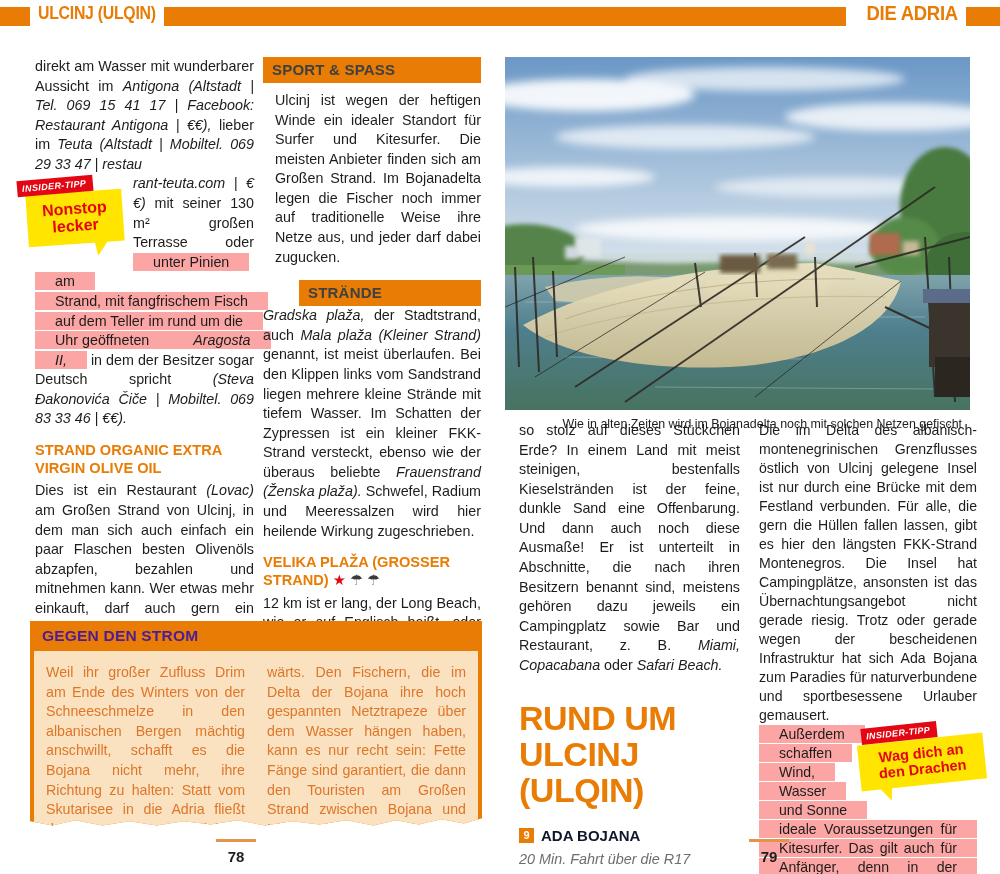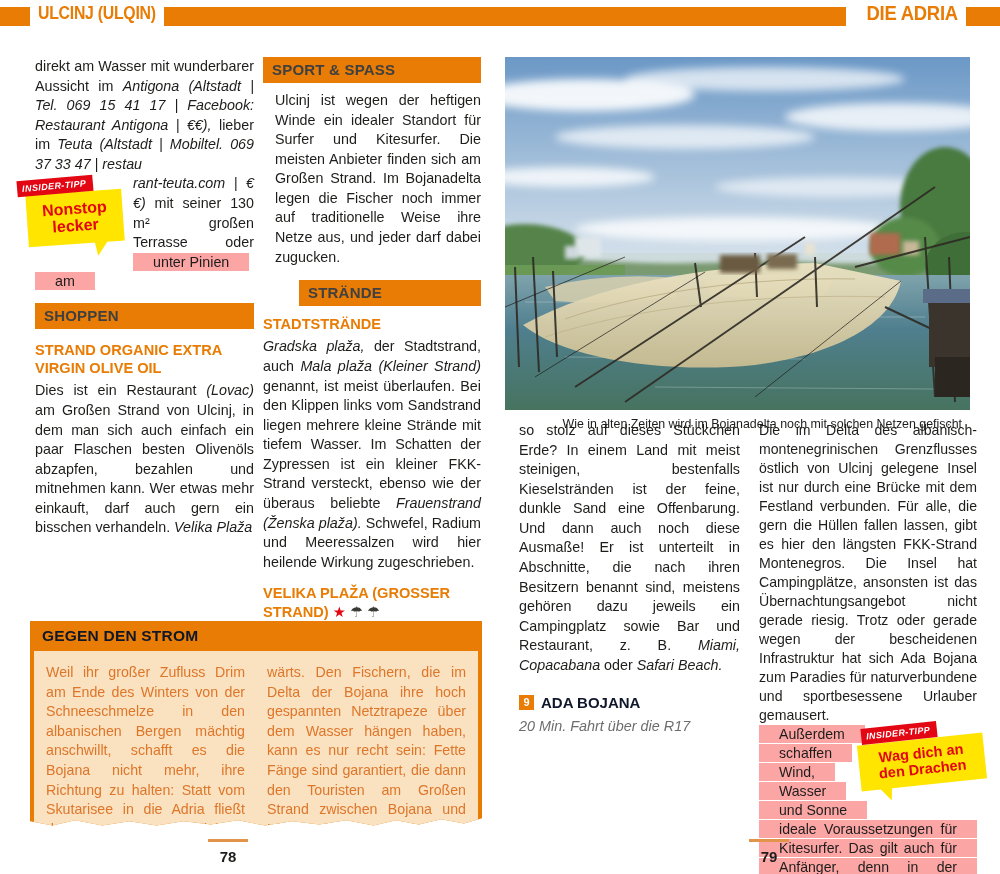--- a/index.html
+++ b/index.html
@@ -39,21 +39,21 @@
   #tip1 .tip-bubble{top:14px;left:4px;right:2px;font-size:16px;padding:8px 3px 9px;transform:rotate(-4deg);}
   #tip1 .tip-tail{bottom:-12px;right:12px;border-top:16px solid #ffe500;border-right:17px solid transparent;transform:rotate(-10deg);}
   #tip2{float:right;width:124px;height:78px;margin:2px -6px 2px 8px;}
   #tip2 .tip-ribbon{top:-2px;left:2px;transform:rotate(-6deg);}
   #tip2 .tip-bubble{top:12px;left:0;right:-2px;font-size:14.5px;padding:7px 2px 8px;transform:rotate(-6deg);}
   #tip2 .tip-tail{bottom:-11px;left:14px;border-top:15px solid #ffe500;border-left:16px solid transparent;transform:rotate(8deg);}
   
   #infobox{position:absolute;left:30px;top:621px;width:452px;height:212px;background:#e87c04;
     padding:0;
     clip-path:polygon(0% 0%,100% 0%,100% 93%,96% 95.5%,91% 93.5%,86% 96%,81% 94%,76% 96.5%,70% 94%,64% 96%,58% 94.5%,52% 96.5%,46% 94%,40% 96%,34% 94.5%,28% 96.5%,22% 94.5%,16% 96.5%,10% 94%,5% 96.5%,0% 94.5%);}
-  .ib-title{color:#0f172a;font-weight:bold;font-size:15.5px;padding:6px 12px 6px;letter-spacing:.2px;}
+  .ib-title{color:#4c1d95;font-weight:bold;font-size:15.5px;padding:6px 12px 6px;letter-spacing:.2px;}
   .ib-body{background:#fae1bf;display:flex;gap:22px;padding:12px 12px 26px;margin:0 4px;}
   .ib-col{flex:1;font-size:14.2px;line-height:1.38;text-align:justify;color:#de762a;}
   
   #photo{position:absolute;left:505px;top:57px;width:465px;height:380px;overflow:hidden;}
   #photo-caption{position:absolute;right:0;bottom:1px;background:#fff;padding:4px 8px 5px;
     font-size:12.4px;color:#1d1d1b;white-space:nowrap;}
   
   .big-title{color:#e87c04;font-weight:bold;font-size:34px;line-height:1.07;letter-spacing:-.5px;
     margin-top:24px;}
   .poi-line{display:flex;align-items:center;gap:7px;margin-top:18px;}
@@ -71,42 +71,41 @@
 </head>
 <body>
 
 <div class="hdr-block" id="hdr-block-l"></div>
 <div class="hdr-title" id="hdr-title-l">ULCINJ (ULQIN)</div>
 <div id="hdr-bar"></div>
 <div class="hdr-title" id="hdr-title-r">DIE ADRIA</div>
 <div class="hdr-block" id="hdr-block-r"></div>
 
 <div class="col" id="col1" style="left:35px;top:57px;width:219px;">
-  <div class="para"><span>direkt am Wasser mit wunderbarer Aussicht im </span><span class="i">Antigona (Altstadt | Tel. 069 15 41 17 | Facebook: Restaurant Antigona | €€),</span><span> lieber im </span><span class="i">Teuta (Altstadt | Mobiltel. 069 37 33 47 | restau</span></div>
+  <div class="para"><span>direkt am Wasser mit wunderbarer Aussicht im </span><span class="i">Antigona (Altstadt | Tel. 069 15 41 17 | Facebook: Restaurant Antigona | €€),</span><span> lieber im </span><span class="i">Teuta (Altstadt | Mobiltel. 069 29 33 47 | restau</span></div>
   <div class="para clearfix">
     <div class="tip" id="tip1">
       <div class="tip-ribbon">INSIDER-TIPP</div>
       <div class="tip-bubble">
         <div>Nonstop</div>
         <div>lecker</div>
         <div class="tip-tail"></div>
       </div>
     </div>
     <span><span class="i">rant-teuta.com | €€)</span><span> mit seiner 130 m² großen Terrasse oder </span><span class="hl">unter Pinien am</span></span>
   </div>
-  <div class="sec-hdr" style="margin-top:11px;">SHOPPEN</div>
+  <div class="para"><span class="hl">Strand, mit fangfrischem Fisch auf dem Teller im rund um die Uhr geöffneten </span><span class="hl i">Aragosta II,</span><span> in dem der Besitzer sogar Deutsch spricht </span><span class="i">(Steva Đakonovića Čiče | Mobiltel. 069 83 33 46 | €€).</span></div>
   <div class="sub-hdr">STRAND ORGANIC EXTRA VIRGIN OLIVE OIL</div>
   <div class="para"><span>Dies ist ein Restaurant </span><span class="i">(Lovac)</span><span> am Großen Strand von Ulcinj, in dem man sich auch einfach ein paar Flaschen besten Olivenöls abzapfen, bezahlen und mitnehmen kann. Wer etwas mehr einkauft, darf auch gern ein bisschen verhandeln. </span><span class="i">Velika Plaža</span></div>
 </div>
 
 <div class="col" id="col2" style="left:263px;top:57px;width:218px;">
   <div class="sec-hdr">SPORT &amp; SPASS</div>
   <div class="para" style="margin-top:8px;margin-left:12px;"><span>Ulcinj ist wegen der heftigen Winde ein idealer Standort für Surfer und Kitesurfer. Die meisten Anbieter finden sich am Großen Strand. Im Bojanadelta legen die Fischer noch immer auf traditionelle Weise ihre Netze aus, und jeder darf dabei zugucken.</span></div>
   <div class="sec-hdr" style="margin-top:13px;margin-left:36px;">STRÄNDE</div>
-  <div class="sub-hdr" style="margin-top:9px;">STADTSTRÄNDE</div>
   <div class="para"><span class="i">Gradska plaža,</span><span> der Stadtstrand, auch </span><span class="i">Mala plaža (Kleiner Strand)</span><span> genannt, ist meist überlaufen. Bei den Klippen links vom Sandstrand liegen mehrere kleine Strände mit tiefem Wasser. Im Schatten der Zypressen ist ein kleiner FKK-Strand versteckt, ebenso wie der überaus beliebte </span><span class="i">Frauenstrand (Ženska plaža).</span><span> Schwefel, Radium und Meeressalzen wird hier heilende Wirkung zugeschrieben.</span></div>
   <div class="sub-hdr"><span>VELIKA PLAŽA (GROSSER STRAND) </span><span class="star">★</span><span class="dk"> ☂ ☂</span></div>
   <div class="para"><span>12 km ist er lang, der Long Beach, wie er auf Englisch heißt, oder eben </span><span class="i">Velika Plaža.</span><span> Warum sind die Montenegriner</span></div>
 </div>
 
 <div id="infobox">
   <div class="ib-title">GEGEN DEN STROM</div>
   <div class="ib-body">
     <div class="ib-col"><span>Weil ihr großer Zufluss Drim am Ende des Winters von der Schneeschmelze in den albanischen Bergen mächtig anschwillt, schafft es die Bojana nicht mehr, ihre Richtung zu halten: Statt vom Skutarisee in die Adria fließt der montenegrinisch-albanische Grenzfluss nun flussauf-</span></div>
     <div class="ib-col"><span>wärts. Den Fischern, die im Delta der Bojana ihre hoch gespannten Netztrapeze über dem Wasser hängen haben, kann es nur recht sein: Fette Fänge sind garantiert, die dann den Touristen am Großen Strand zwischen Bojana und Ulcinj verkauft werden können.</span></div>
@@ -200,20 +199,25 @@
     <g filter="url(#b2)">
       <rect x="215" y="198" width="40" height="18" fill="#6b5a42"></rect>
       <rect x="262" y="197" width="30" height="15" fill="#7a6a50"></rect>
     </g>
   </svg>
   <div id="photo-caption">Wie in alten Zeiten wird im Bojanadelta noch mit solchen Netzen gefischt</div>
 </div>
 
 <div class="col" id="col3" style="left:519px;top:421px;width:221px;">
   <div class="para"><span>so stolz auf dieses Stückchen Erde? In einem Land mit meist steinigen, bestenfalls Kieselstränden ist der feine, dunkle Sand eine Offenbarung. Und dann auch noch diese Ausmaße! Er ist unterteilt in Abschnitte, die nach ihren Besitzern benannt sind, meistens gehören dazu jeweils ein Campingplatz sowie Bar und Restaurant, z. B. </span><span class="i">Miami, Copacabana</span><span> oder </span><span class="i">Safari Beach.</span></div>
+  <div class="big-title">
+    <div>RUND UM</div>
+    <div>ULCINJ</div>
+    <div>(ULQIN)</div>
+  </div>
   <div class="poi-line">
     <span class="poi-marker">9</span>
     <span class="poi-name">ADA BOJANA</span>
   </div>
   <div class="poi-info">
     <div>20 Min. Fahrt über die R17</div>
   </div>
 </div>
 
 <div class="col" id="col4" style="left:759px;top:421px;width:218px;">
@@ -224,20 +228,20 @@
       <div class="tip-bubble">
         <div>Wag dich an</div>
         <div>den Drachen</div>
         <div class="tip-tail"></div>
       </div>
     </div>
     <span><span class="hl">Außerdem schaffen Wind, Wasser und Sonne ideale Voraussetzungen für Kitesurfer. Das gilt auch für Anfänger, denn in der Kitesurfschule werden Kurse angeboten.</span></span>
   </div>
 </div>
 
-<div class="pagenum" style="left:188px;">
+<div class="pagenum" style="left:196px;">
   <div class="pn-line"></div>
   <div class="pn-num">78</div>
 </div>
 <div class="pagenum" style="left:729px;">
   <div class="pn-line"></div>
   <div class="pn-num">79</div>
 </div>
 
 </body></html>

